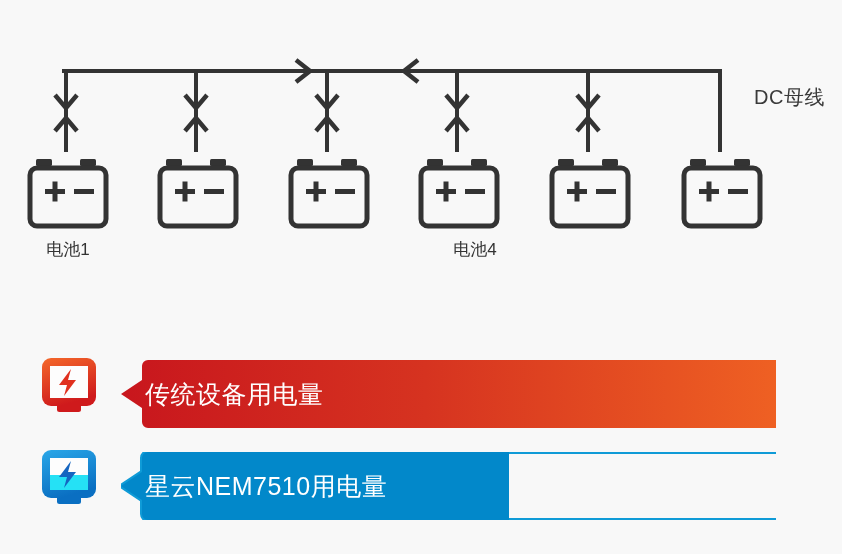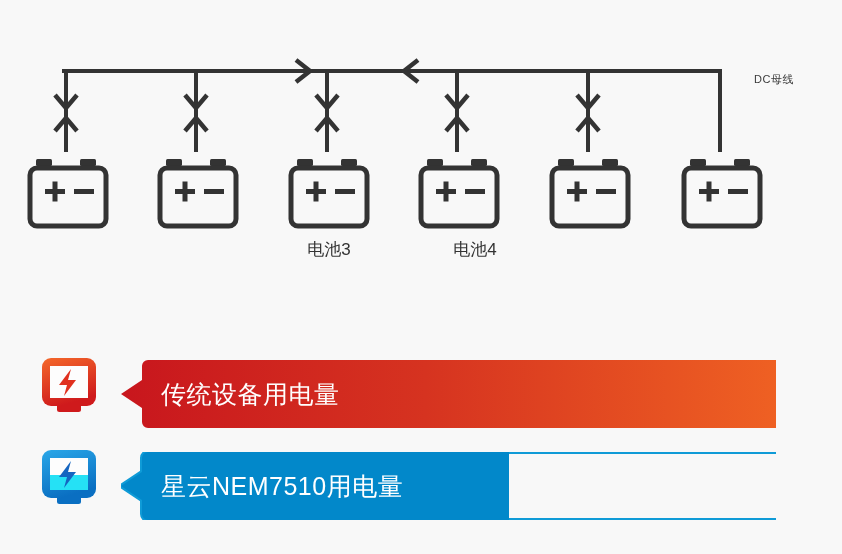--- a/index.html
+++ b/index.html
@@ -24,22 +24,22 @@
     width: 842px;
     height: 300px;
   }
   #diagram svg {
     display: block;
   }
 
   .dc-bus-label {
     position: absolute;
     left: 754px;
-    top: 72px;
-    font-size: 11px;
+    top: 84px;
+    font-size: 20px;
     color: #3a3a3a;
     letter-spacing: 0.5px;
     white-space: nowrap;
   }
 
   .batt-label {
     position: absolute;
     top: 238px;
     width: 130px;
     text-align: center;
@@ -85,21 +85,20 @@
   .bar-text {
     position: absolute;
     left: 145px;
     top: 18px;
     height: 68px;
     line-height: 68px;
     font-size: 25px;
     color: #ffffff;
     white-space: nowrap;
     letter-spacing: 0.5px;
-    margin-left: 16px;
   }
 </style>
 </head>
 <body style="background: rgb(248, 248, 248);">
 
 <div id="diagram">
 
   <svg width="842" height="300" viewBox="0 0 842 300">
     <g stroke="#333333" fill="#333333" stroke-width="4" stroke-linecap="butt" stroke-linejoin="miter">
 
@@ -184,21 +183,21 @@
         <rect x="684" y="168" width="76" height="58" rx="7" fill="none" stroke="#333333" stroke-width="5"></rect>
         <rect x="699" y="189" width="20" height="5"></rect>
         <rect x="706.5" y="181.5" width="5" height="20"></rect>
         <rect x="728" y="189" width="20" height="5"></rect>
       </g>
     </g>
   </svg>
 
   <div class="dc-bus-label">DC母线</div>
 
-  <div class="batt-label" style="left:264px">电池3</div>
+  <div class="batt-label" style="left:3px">电池1</div>
   <div class="batt-label" style="left:410px">电池4</div>
 </div>
 
 <div id="bars">
 
   <div class="bar-row" id="row-red">
 
     <svg class="bar-icon" viewBox="0 0 58 60">
       <defs>
         <linearGradient id="redIconGrad" x1="0" y1="0" x2="0.35" y2="1">

